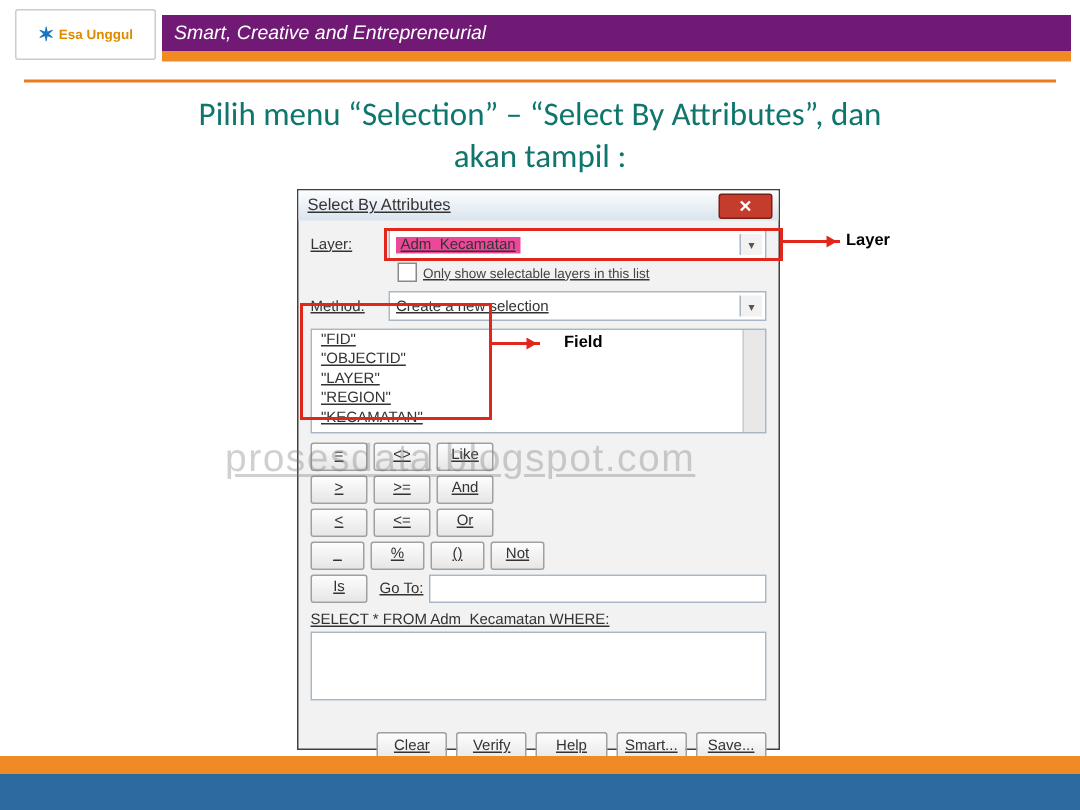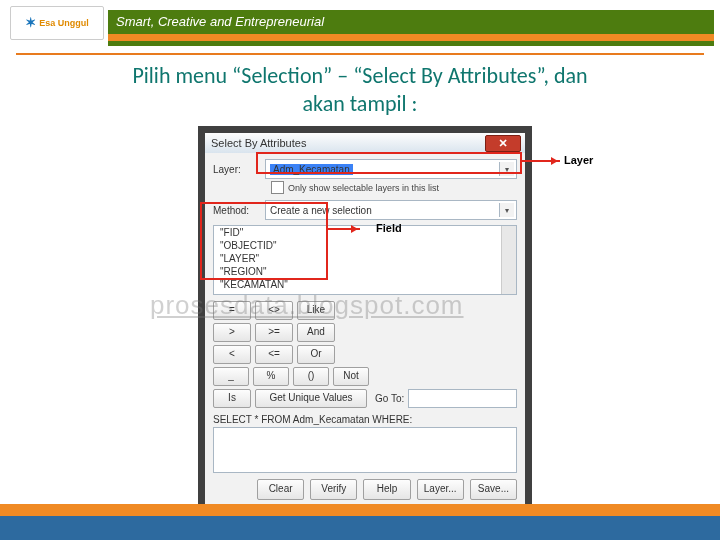--- a/index.html
+++ b/index.html
@@ -6,51 +6,51 @@
   body{width:720px;height:540px;background:#fff;position:relative;overflow:hidden;}
 
   
   .slide-header{position:relative;height:48px;}
   .logo-box{position:absolute;left:10px;top:6px;width:92px;height:32px;
             background:#fff;border:1px solid #ccc;border-radius:2px;
             display:flex;align-items:center;justify-content:center;
             font:bold 9px/10px Arial;color:#e08a00;text-align:center;}
   .logo-box .star{color:#1a75bb;margin-right:3px;font-size:13px;}
   .hstrip{position:absolute;left:0;right:6px;height:24px;top:10px;}
-  .hstrip .blue{position:absolute;left:108px;right:0;top:0;height:36px;
-               background:#4d7c0f;color:#fff;font:italic 13px/24px Arial;
+  .hstrip .blue{position:absolute;left:108px;right:0;top:0;height:24px;
+               background:#701a75;color:#fff;font:italic 13px/24px Arial;
                padding-left:8px;}
   .hstrip .orange{position:absolute;left:108px;right:0;top:24px;height:7px;background:#f08a24;}
   .orange-rule{position:absolute;left:16px;right:16px;top:53px;height:2px;background:#e87b1e;}
 
   
   .caption{position:absolute;left:0;right:0;top:62px;text-align:center;
            font:22px/28px Calibri,Arial;color:#0f766e;}
   .caption span{display:block;}
 
   
   .dialog{position:absolute;left:198px;top:126px;width:320px;height:372px;
-          background:#f2f2f2;border:7px solid #404040;font:10px Arial;color:#333;}
+          background:#f2f2f2;border:1px solid #404040;font:10px Arial;color:#333;text-decoration:underline;}
   .titlebar{height:20px;background:linear-gradient(#fdfdfd,#d9e4ee);
             display:flex;align-items:center;position:relative;}
   .titlebar .t{padding-left:6px;font:11px Arial;color:#333;}
   .titlebar .close{position:absolute;right:4px;top:2px;width:34px;height:15px;
                    background:#c43c2b;border:1px solid #7a1f14;border-radius:2px;
                    display:flex;align-items:center;justify-content:center;
                    color:#fff;font:bold 11px Arial;}
 
   .dialog-body{position:relative;padding:6px 8px 8px 8px;}
   .lbl{display:inline-block;width:52px;font:10px Arial;color:#333;}
   .row{margin-bottom:5px;display:flex;align-items:center;}
   .dd{flex:1;height:18px;background:#fff;border:1px solid #a9b7c4;position:relative;
       display:flex;align-items:center;padding-left:4px;}
   .dd .chev{position:absolute;right:2px;top:2px;width:14px;height:14px;
             background:#f2f2f2;border-left:1px solid #a9b7c4;display:flex;
             align-items:center;justify-content:center;font-size:8px;color:#555;}
-  .yellow-sel{background:#3b82f6;padding:0 3px;}
+  .yellow-sel{background:#ec4899;padding:0 3px;}
   .sub{margin-left:58px;margin-top:-3px;margin-bottom:6px;display:flex;align-items:center;}
   .cb{width:11px;height:11px;border:1px solid #888;margin-right:4px;background:#fff;}
   .sub span{font:9px Arial;color:#444;}
 
   .fields{width:302px;height:68px;background:#fff;border:1px solid #a9b7c4;
           position:relative;overflow:hidden;}
   .fields .item{padding:1px 6px;font:10px Arial;}
   .fields .scroll{position:absolute;right:0;top:0;width:14px;height:100%;
                   background:#e8e8e8;border-left:1px solid #ccc;}
 
@@ -58,21 +58,21 @@
   .oprow{display:flex;gap:4px;margin-bottom:3px;}
   .obtn{width:36px;height:17px;background:linear-gradient(#fdfdfd,#e6e6e6);
         border:1px solid #a0a0a0;border-radius:2px;font:10px/15px Arial;text-align:center;}
   .obtn.w{width:34px;}
   .uval{height:17px;border:1px solid #a0a0a0;background:linear-gradient(#fdfdfd,#e6e6e6);
         border-radius:2px;font:10px/15px Arial;text-align:center;}
 
   .sql-lbl{margin-top:6px;font:10px Arial;color:#333;}
   .sql-box{width:302px;height:44px;background:#fff;border:1px solid #a9b7c4;margin-top:2px;}
 
-  .btnrow{display:flex;gap:6px;margin-top:6px;padding-left:44px;}
+  .btnrow{display:flex;gap:6px;margin-top:21px;padding-left:44px;}
   .dlgbtn{flex:1;height:19px;background:linear-gradient(#fdfdfd,#e6e6e6);
           border:1px solid #a0a0a0;border-radius:2px;font:10px/17px Arial;text-align:center;}
   .btnrow2{display:flex;justify-content:flex-end;gap:6px;margin-top:6px;}
   .btnrow2 .dlgbtn{flex:0 0 64px;}
 
   
   .hl{position:absolute;border:2px solid #e1261c;pointer-events:none;}
   .hl1{left:256px;top:152px;width:262px;height:18px;}
   .hl2{left:200px;top:202px;width:124px;height:74px;}
   .arrow{position:absolute;height:2px;background:#e1261c;}
@@ -168,34 +168,33 @@
         <div class="obtn">Or</div>
       </div>
       <div class="oprow">
         <div class="obtn w">_</div>
         <div class="obtn w">%</div>
         <div class="obtn w">()</div>
         <div class="obtn w">Not</div>
       </div>
       <div class="oprow" style="align-items:center;">
         <div class="obtn" style="width:36px">Is</div>
-        <div class="uval" style="width:110px">Get Unique Values</div>
         <span style="font:10px Arial;margin-left:4px">Go To:</span>
         <div class="dd" style="flex:1;height:17px"></div>
       </div>
     </div>
 
     <div class="sql-lbl">SELECT * FROM Adm_Kecamatan WHERE:</div>
     <div class="sql-box"></div>
 
     <div class="btnrow">
       <div class="dlgbtn">Clear</div>
       <div class="dlgbtn">Verify</div>
       <div class="dlgbtn">Help</div>
-      <div class="dlgbtn">Layer...</div>
+      <div class="dlgbtn">Smart...</div>
       <div class="dlgbtn">Save...</div>
     </div>
     <div class="btnrow2">
       <div class="dlgbtn">OK</div>
       <div class="dlgbtn">Apply</div>
       <div class="dlgbtn">Close</div>
     </div>
 
   </div>
 </div>

